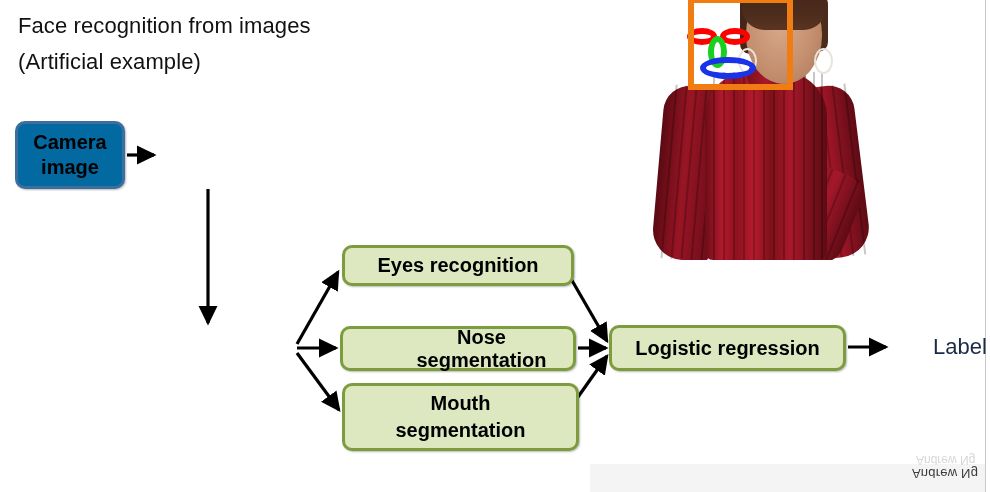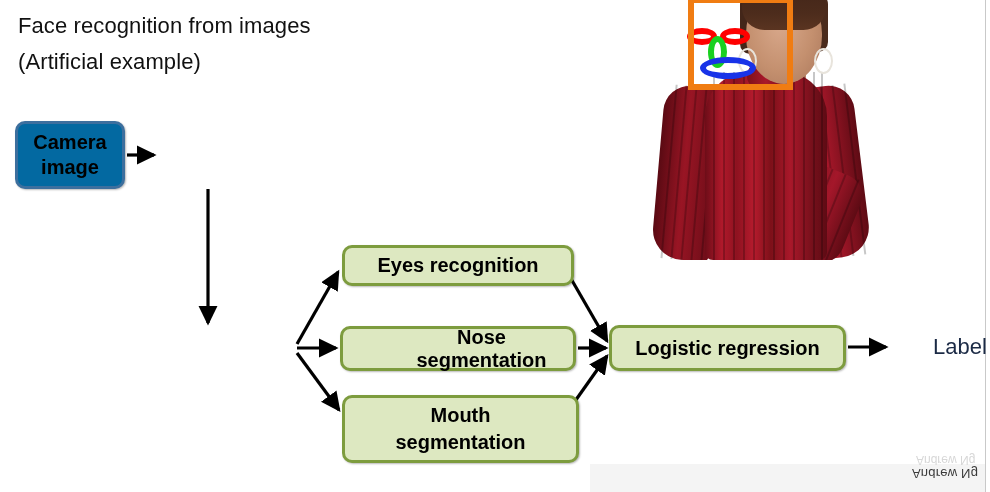--- a/index.html
+++ b/index.html
@@ -71,21 +71,21 @@
   .box-blue {
     background: #0369a1;
     border: 3px solid #3c6f9e;
   }
 
   #box-camera     { left: 15px;  top: 121px; width: 110px; height: 68px;  font-size: 20px; line-height: 25px; }
   #box-preprocess { left: 156px; top: 119px; width: 269px; height: 68px;  font-size: 20px; line-height: 26px; }
   #box-face       { left: 106px; top: 326px; width: 187px; height: 45px;  font-size: 20px; }
   #box-eyes       { left: 342px; top: 245px; width: 232px; height: 41px;  font-size: 20px; }
   #box-nose       { left: 340px; top: 326px; width: 236px; height: 45px;  font-size: 20px; padding-left: 47px; }
-  #box-mouth      { left: 342px; top: 383px; width: 237px; height: 68px;  font-size: 20px; line-height: 27px; margin-top: 12px; }
+  #box-mouth      { left: 342px; top: 383px; width: 237px; height: 68px;  font-size: 20px; line-height: 27px; }
   #box-logreg     { left: 609px; top: 325px; width: 237px; height: 46px;  font-size: 20px; text-align: center; }
 
   #label-out {
     position: absolute;
     left: 893px;
     top: 334px;
     font-size: 22px;
     color: #1b2a45;
     font-weight: 400;
     white-space: nowrap;

